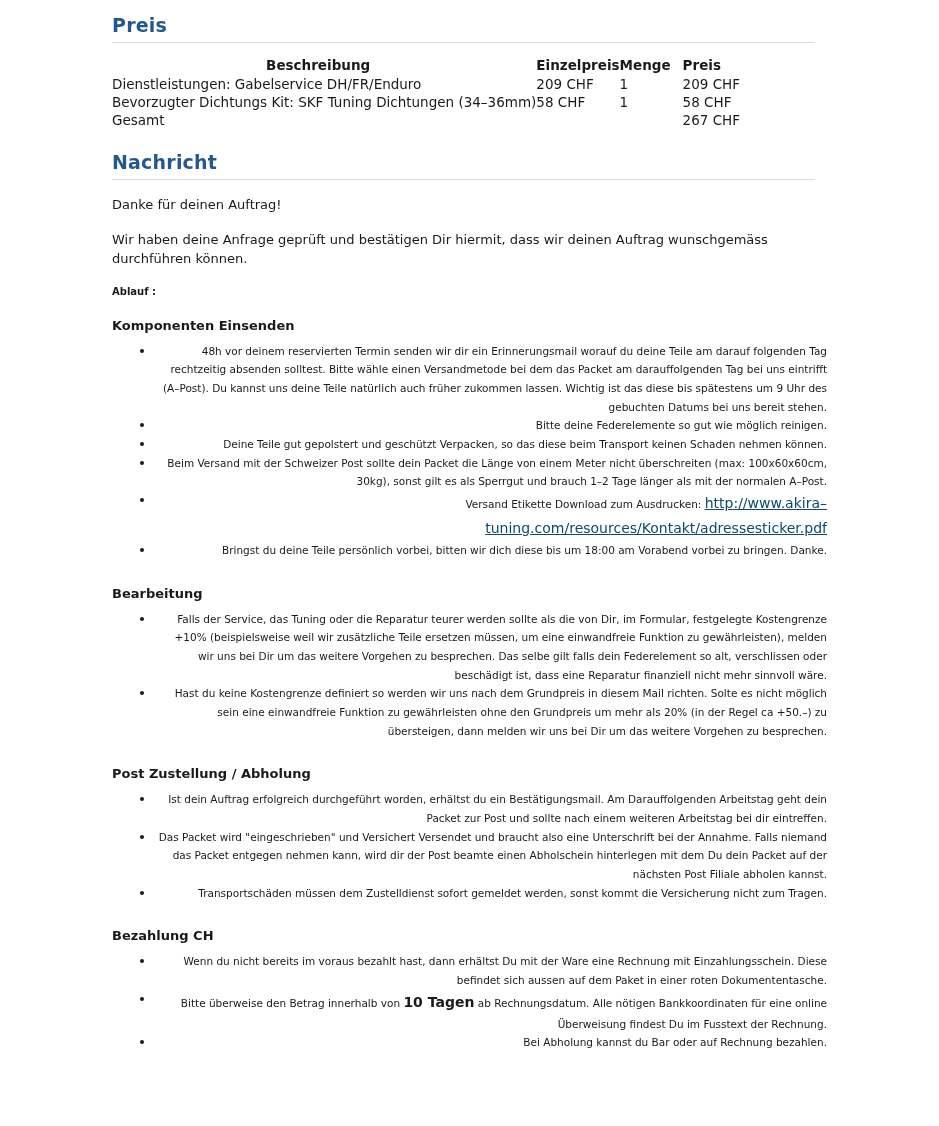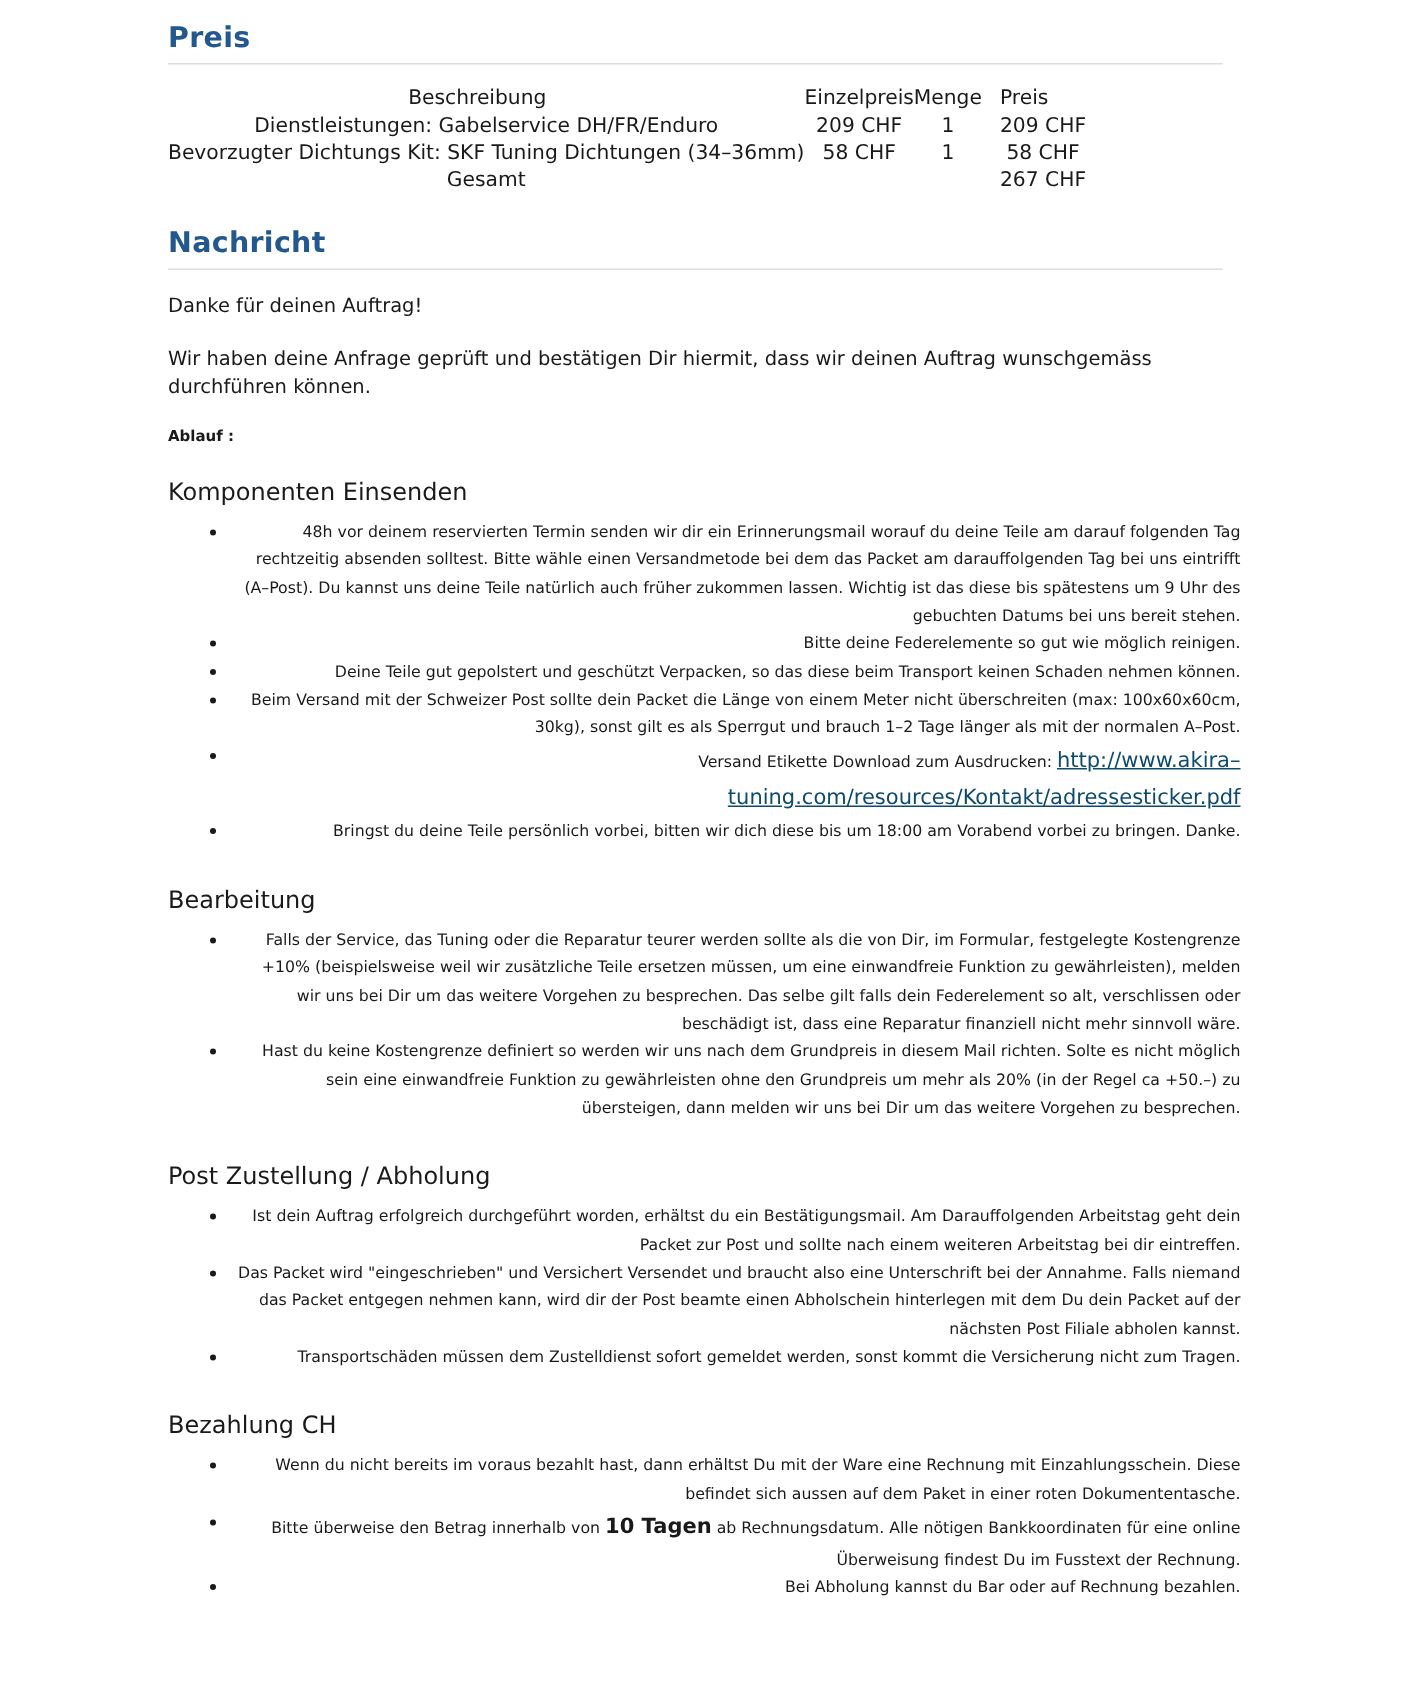--- a/index.html
+++ b/index.html
@@ -39,29 +39,29 @@
   }
 
   
   .price-table {
     width: 541px;
     border-collapse: collapse;
     margin-top: 14px;
     font-size: 13.5px;
   }
   .price-table th {
-    font-weight: normal;
+    font-weight: bold;
     font-size: 13.5px;
     padding: 0 0 2px 0;
     text-align: left;
     white-space: nowrap;
   }
   .price-table td {
     padding: 1px 0 1px 0;
-    text-align: center;
+    text-align: left;
     white-space: nowrap;
     font-size: 13.5px;
   }
   .col-desc { width: 365px; }
   .col-unit { width: 72px; }
   .col-qty  { width: 50px; }
   .col-tot  { width: 54px; }
   .th-desc { text-align: center !important; padding-right: 12px !important; }
   .th-unit { text-align: left !important; }
   .th-qty  { text-align: left !important; }
@@ -74,22 +74,22 @@
     line-height: 1.45;
     margin: 16px 0 0 0;
     max-width: 700px;
   }
   .sub-head {
     font-size: 10px;
     font-weight: bold;
     margin: 17px 0 0 0;
   }
   .block-head {
-    font-size: 16px;
-    font-weight: normal;
+    font-size: 13px;
+    font-weight: bold;
     margin: 26px 0 0 0;
   }
   .block-head.first { margin-top: 21px; }
 
   ul.bl {
     margin: 9px 0 0 0;
     padding-left: 34px;
     list-style: none;
   }
   ul.bl > li {

